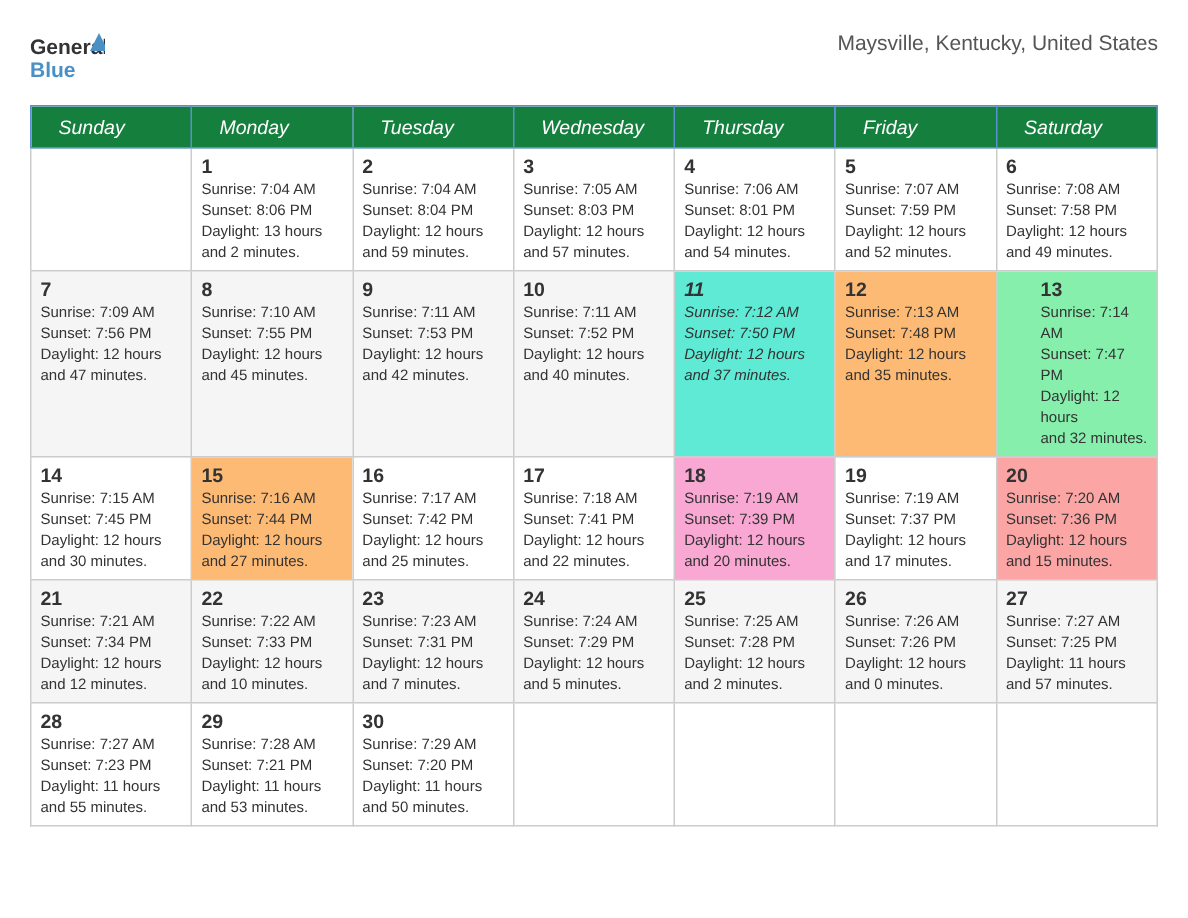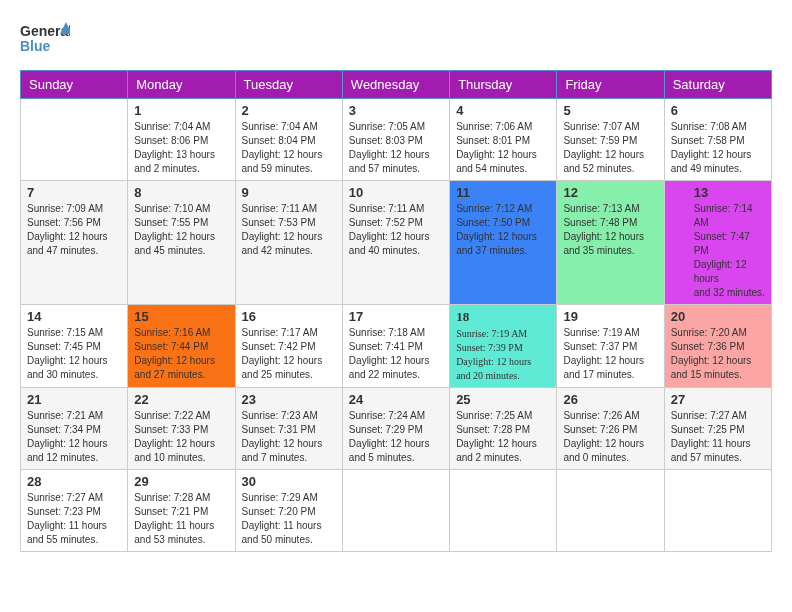--- a/index.html
+++ b/index.html
@@ -32,27 +32,28 @@
     .location {
       font-size: 14px;
       color: #555;
     }
     table {
       width: 100%;
       border-collapse: collapse;
       font-size: 11px;
     }
     thead tr th {
-      background-color: #a21caf;
+      background-color: #15803d;
       color: #fff;
-      padding: 6px 8px;
+      padding: 6px 18px;
       text-align: left;
       font-size: 13px;
       font-weight: normal;
       border: 1px solid #5a8fd1;
+      font-style: italic;
     }
     tbody tr td {
       border: 1px solid #ccc;
       vertical-align: top;
       padding: 4px 6px;
       height: 80px;
       width: 14.28%;
       color: #333;
     }
     .day-number {
@@ -78,20 +79,21 @@
 
 <div class="header">
   <div class="logo">
     <svg width="50" height="40" xmlns="http://www.w3.org/2000/svg">
       <text x="0" y="16" font-size="14" font-weight="bold" font-family="Arial" fill="#333">General</text>
       <text x="0" y="31" font-size="14" font-weight="bold" font-family="Arial" fill="#4a90c4">Blue</text>
       <polygon points="46,2 52,14 40,14" fill="#4a90c4"></polygon>
     </svg>
   </div>
   <div class="title-block">
+    <div class="location">Maysville, Kentucky, United States</div>
   </div>
 </div>
 
 <table>
   <thead>
     <tr>
     <th>Sunday</th>
         <th>Monday</th>
         <th>Tuesday</th>
         <th>Wednesday</th>
@@ -138,51 +140,51 @@
           <div class="day-info">Sunrise: 7:10 AM<br>Sunset: 7:55 PM<br>Daylight: 12 hours<br>and 45 minutes.</div>
         </td>
         <td style="background-color: rgb(245, 245, 245);">
           <div class="day-number">9</div>
           <div class="day-info">Sunrise: 7:11 AM<br>Sunset: 7:53 PM<br>Daylight: 12 hours<br>and 42 minutes.</div>
         </td>
         <td style="background-color: rgb(245, 245, 245);">
           <div class="day-number">10</div>
           <div class="day-info">Sunrise: 7:11 AM<br>Sunset: 7:52 PM<br>Daylight: 12 hours<br>and 40 minutes.</div>
         </td>
-        <td style="background-color: #3b82f6;">
+        <td style="background-color: #5eead4; font-style: italic;">
           <div class="day-number">11</div>
           <div class="day-info">Sunrise: 7:12 AM<br>Sunset: 7:50 PM<br>Daylight: 12 hours<br>and 37 minutes.</div>
         </td>
-        <td style="background-color: #86efac;">
+        <td style="background-color: #fdba74;">
           <div class="day-number">12</div>
           <div class="day-info">Sunrise: 7:13 AM<br>Sunset: 7:48 PM<br>Daylight: 12 hours<br>and 35 minutes.</div>
         </td>
-        <td style="background-color: #d946ef; padding-left: 29px;">
+        <td style="background-color: #86efac; padding-left: 29px;">
           <div class="day-number">13</div>
           <div class="day-info">Sunrise: 7:14 AM<br>Sunset: 7:47 PM<br>Daylight: 12 hours<br>and 32 minutes.</div>
         </td>
       </tr>
       <tr>
         <td style="background-color: rgb(255, 255, 255); margin-left: 35px;">
           <div class="day-number">14</div>
           <div class="day-info">Sunrise: 7:15 AM<br>Sunset: 7:45 PM<br>Daylight: 12 hours<br>and 30 minutes.</div>
         </td>
-        <td style="background-color: #f97316;">
+        <td style="background-color: #fdba74;">
           <div class="day-number">15</div>
           <div class="day-info">Sunrise: 7:16 AM<br>Sunset: 7:44 PM<br>Daylight: 12 hours<br>and 27 minutes.</div>
         </td>
         <td style="background-color: rgb(255, 255, 255);">
           <div class="day-number">16</div>
           <div class="day-info">Sunrise: 7:17 AM<br>Sunset: 7:42 PM<br>Daylight: 12 hours<br>and 25 minutes.</div>
         </td>
         <td style="background-color: rgb(255, 255, 255);">
           <div class="day-number">17</div>
           <div class="day-info">Sunrise: 7:18 AM<br>Sunset: 7:41 PM<br>Daylight: 12 hours<br>and 22 minutes.</div>
         </td>
-        <td style="background-color: #5eead4; font-family: Liberation Serif, serif;">
+        <td style="background-color: #f9a8d4;">
           <div class="day-number">18</div>
           <div class="day-info">Sunrise: 7:19 AM<br>Sunset: 7:39 PM<br>Daylight: 12 hours<br>and 20 minutes.</div>
         </td>
         <td style="background-color: rgb(255, 255, 255);">
           <div class="day-number">19</div>
           <div class="day-info">Sunrise: 7:19 AM<br>Sunset: 7:37 PM<br>Daylight: 12 hours<br>and 17 minutes.</div>
         </td>
         <td style="background-color: #fca5a5;">
           <div class="day-number">20</div>
           <div class="day-info">Sunrise: 7:20 AM<br>Sunset: 7:36 PM<br>Daylight: 12 hours<br>and 15 minutes.</div>

